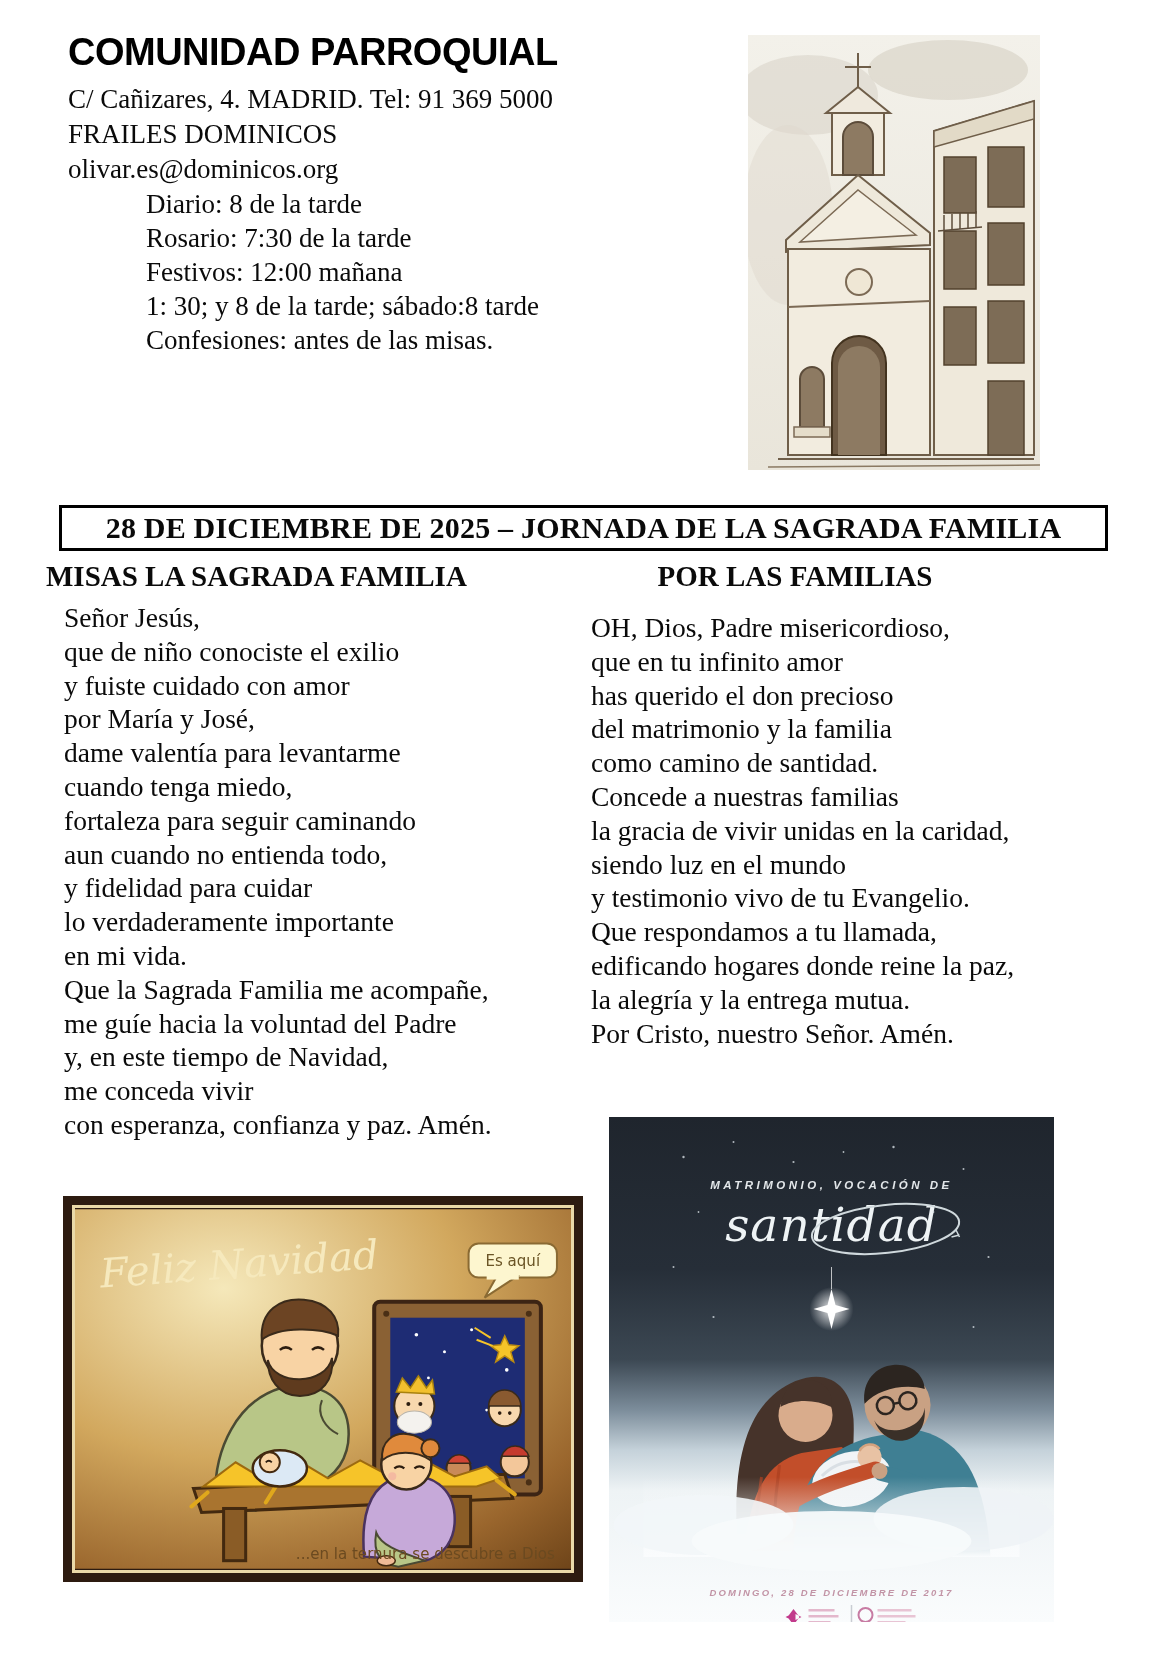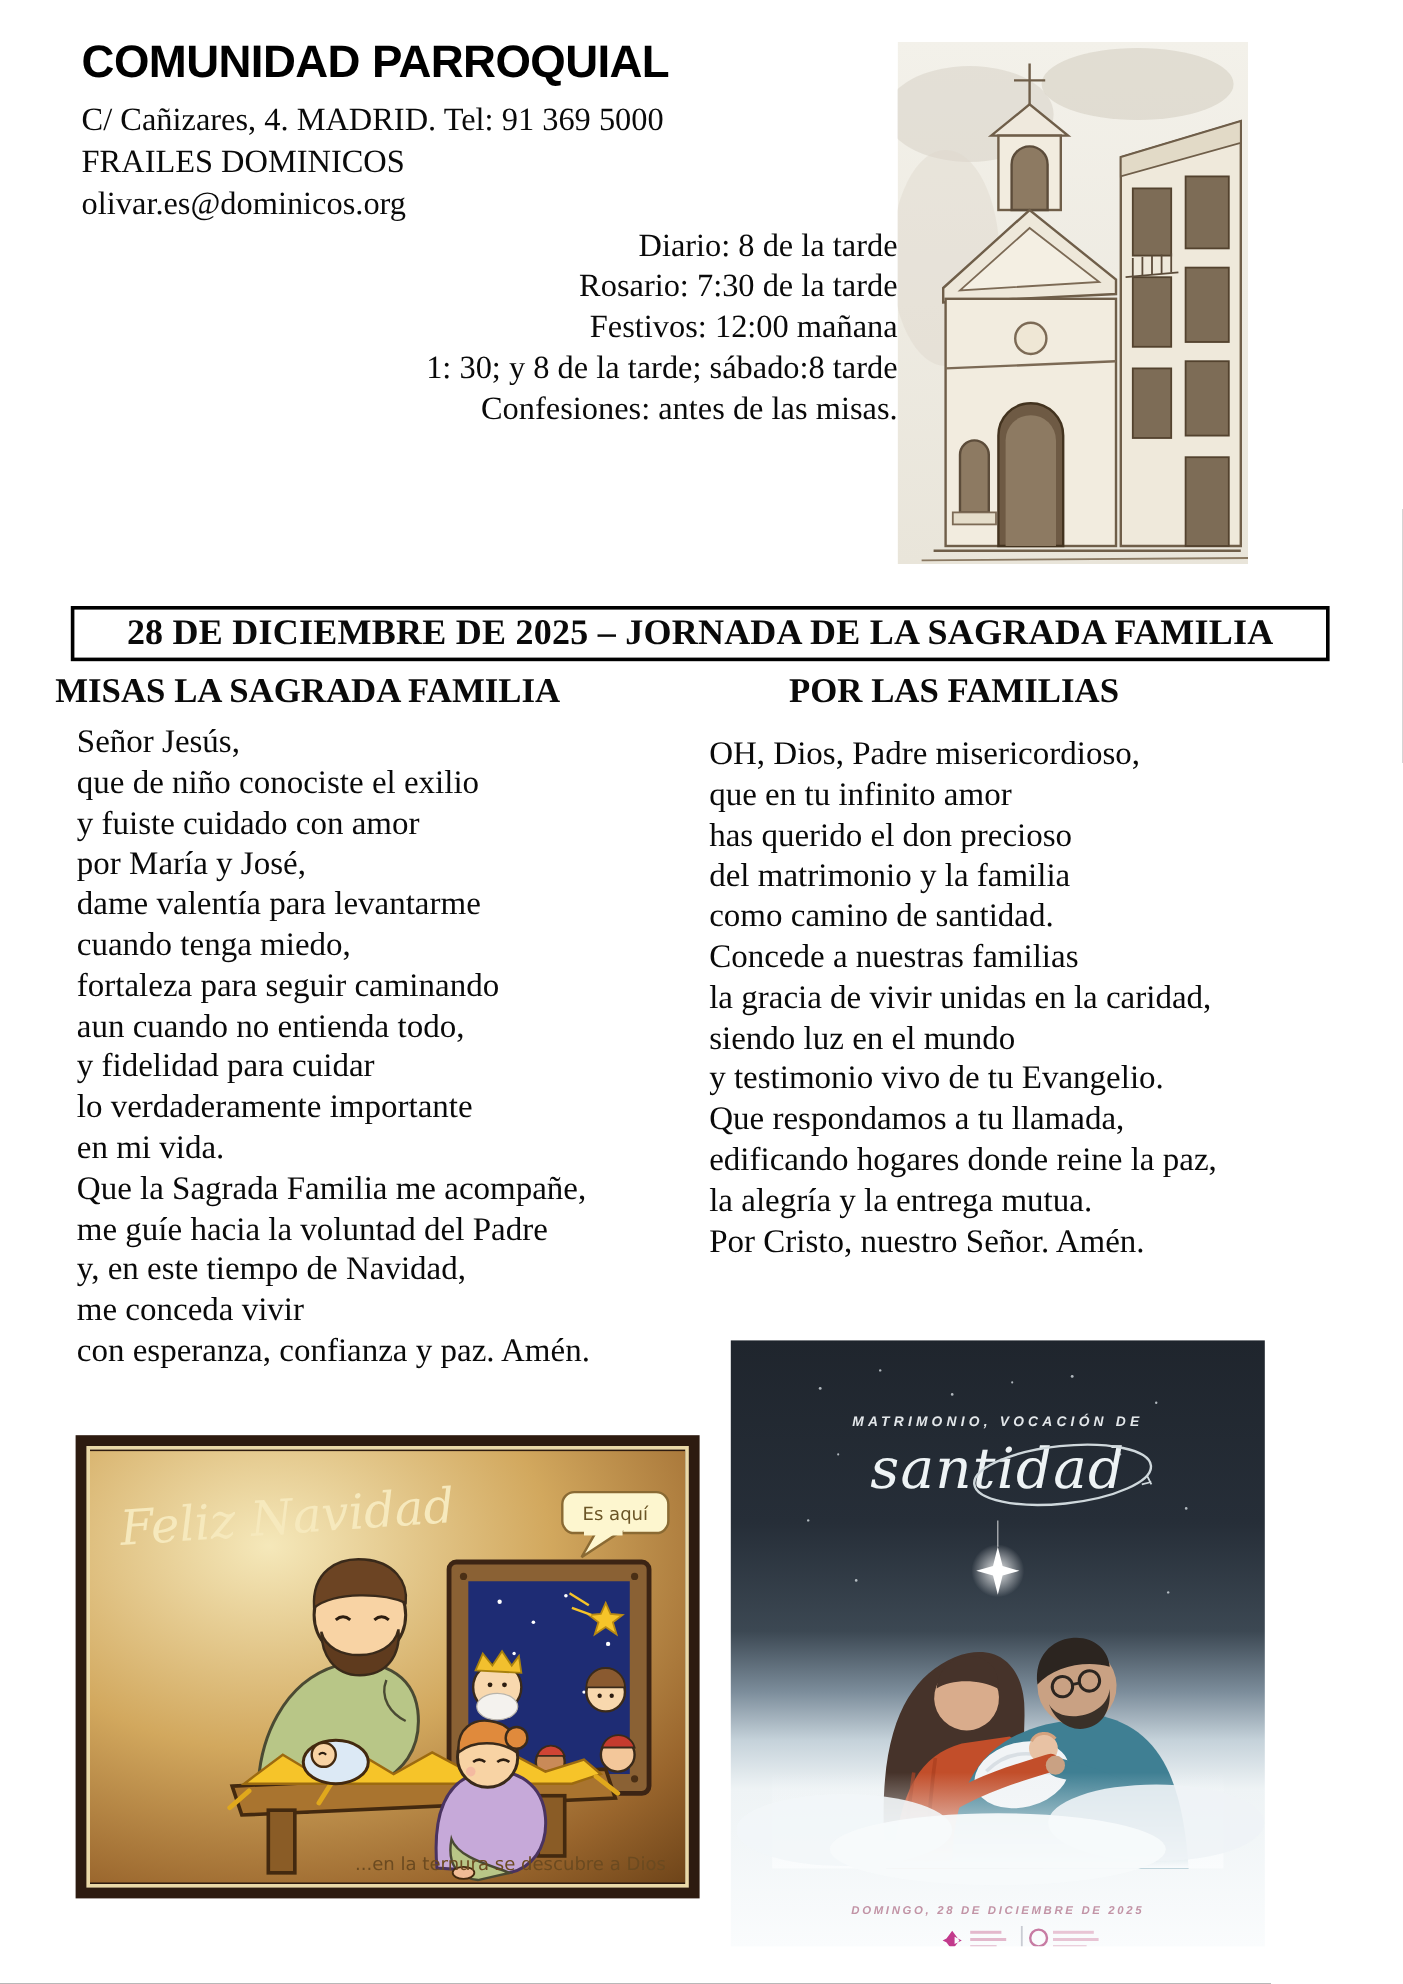--- a/index.html
+++ b/index.html
@@ -11,21 +11,21 @@
   .prelines { white-space:pre-line; }
 
   
   .header-block { position:absolute; left:68px; top:28px; width:680px; }
   .header-title {
     font-family:"Liberation Sans", sans-serif; font-weight:bold;
     font-size:38px; line-height:48px; letter-spacing:-0.5px; color:#000;
   }
   .header-info { font-size:27px; line-height:35px; margin-top:6px; }
   .schedule-title { font-size:27px; line-height:35px; font-weight:bold; }
-  .schedule-lines { font-size:27px; line-height:34px; margin-left:78px;text-align:right; }
+  .schedule-lines { font-size:27px; line-height:34px; margin-left:78px; }
 
   
   .church-sketch { position:absolute; left:748px; top:35px; width:292px; height:435px; }
 
   
   .banner {
     position:absolute; left:59px; top:505px; width:1043px; height:40px;
     border:3px solid #000; display:flex; align-items:center; justify-content:center;
   }
   .banner-text { font-size:30px; font-weight:bold; letter-spacing:0.2px; }
@@ -360,16 +360,16 @@
         <rect x="165" y="498" width="30" height="2.5" fill="#e3b8cc"></rect>
         <rect x="165" y="504" width="22" height="2.5" fill="#e3b8cc"></rect>
         <line x1="208" y1="488" x2="208" y2="510" stroke="#c9ccd3" stroke-width="1.5"></line>
         <circle cx="222" cy="498" r="7" fill="none" stroke="#c77ba3" stroke-width="2"></circle>
         <rect x="234" y="492" width="34" height="2.5" fill="#e8c4d4"></rect>
         <rect x="234" y="498" width="38" height="2.5" fill="#e8c4d4"></rect>
         <rect x="234" y="504" width="28" height="2.5" fill="#e8c4d4"></rect>
       </g>
     </svg>
 
-    <div class="poster-footer-date">DOMINGO, 28 DE DICIEMBRE DE 2025</div>
+    <div class="poster-footer-date">DOMINGO, 28 DE DICIEMBRE DE 2017</div>
   </div>
 
 </div>
 
 </body></html>

